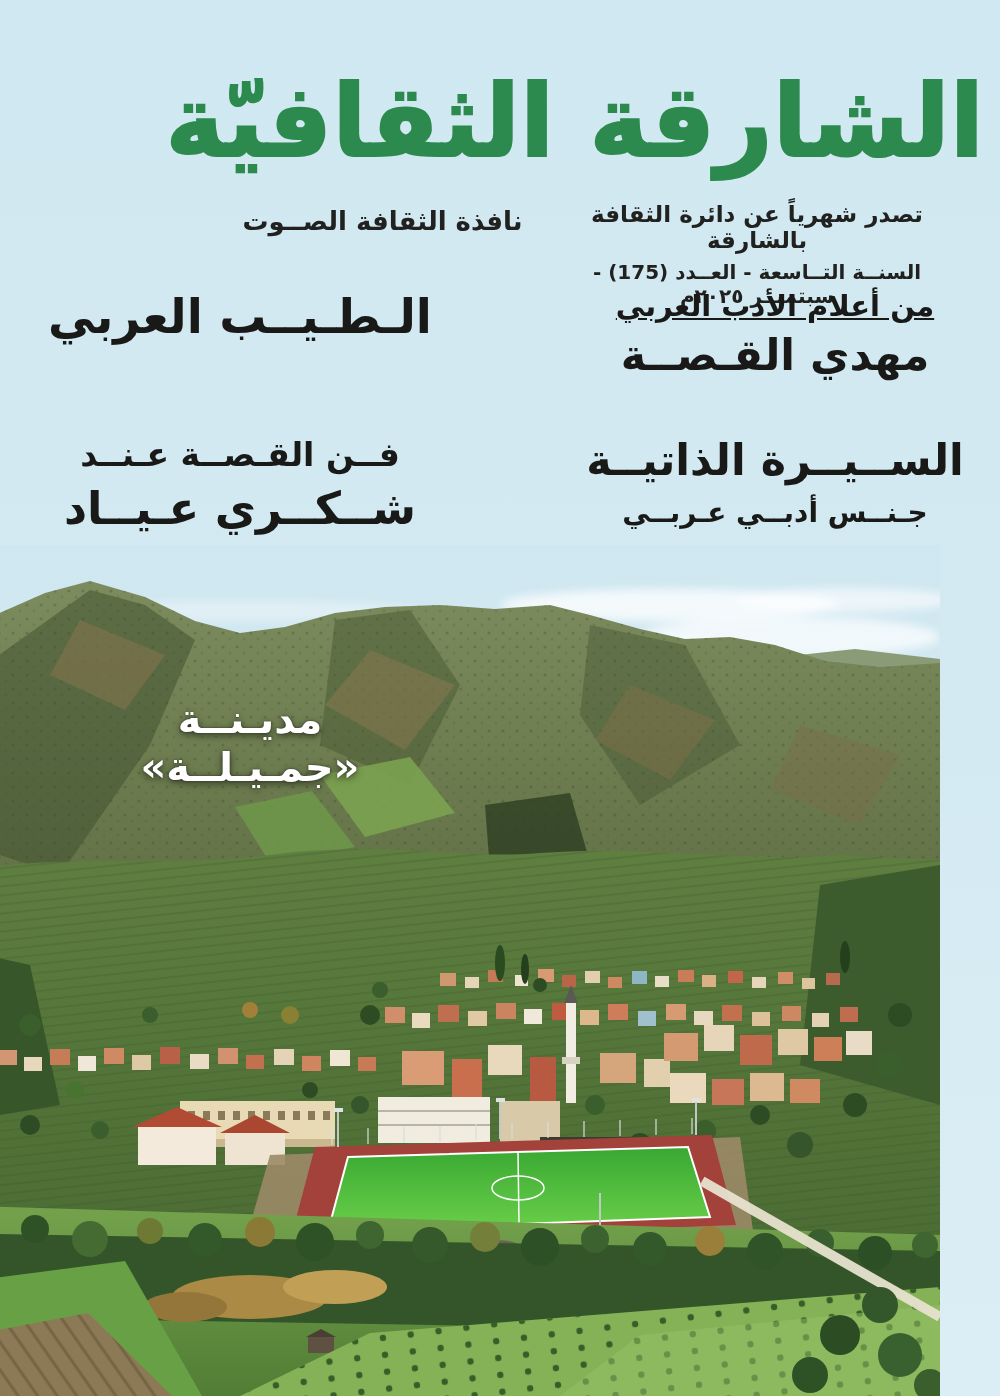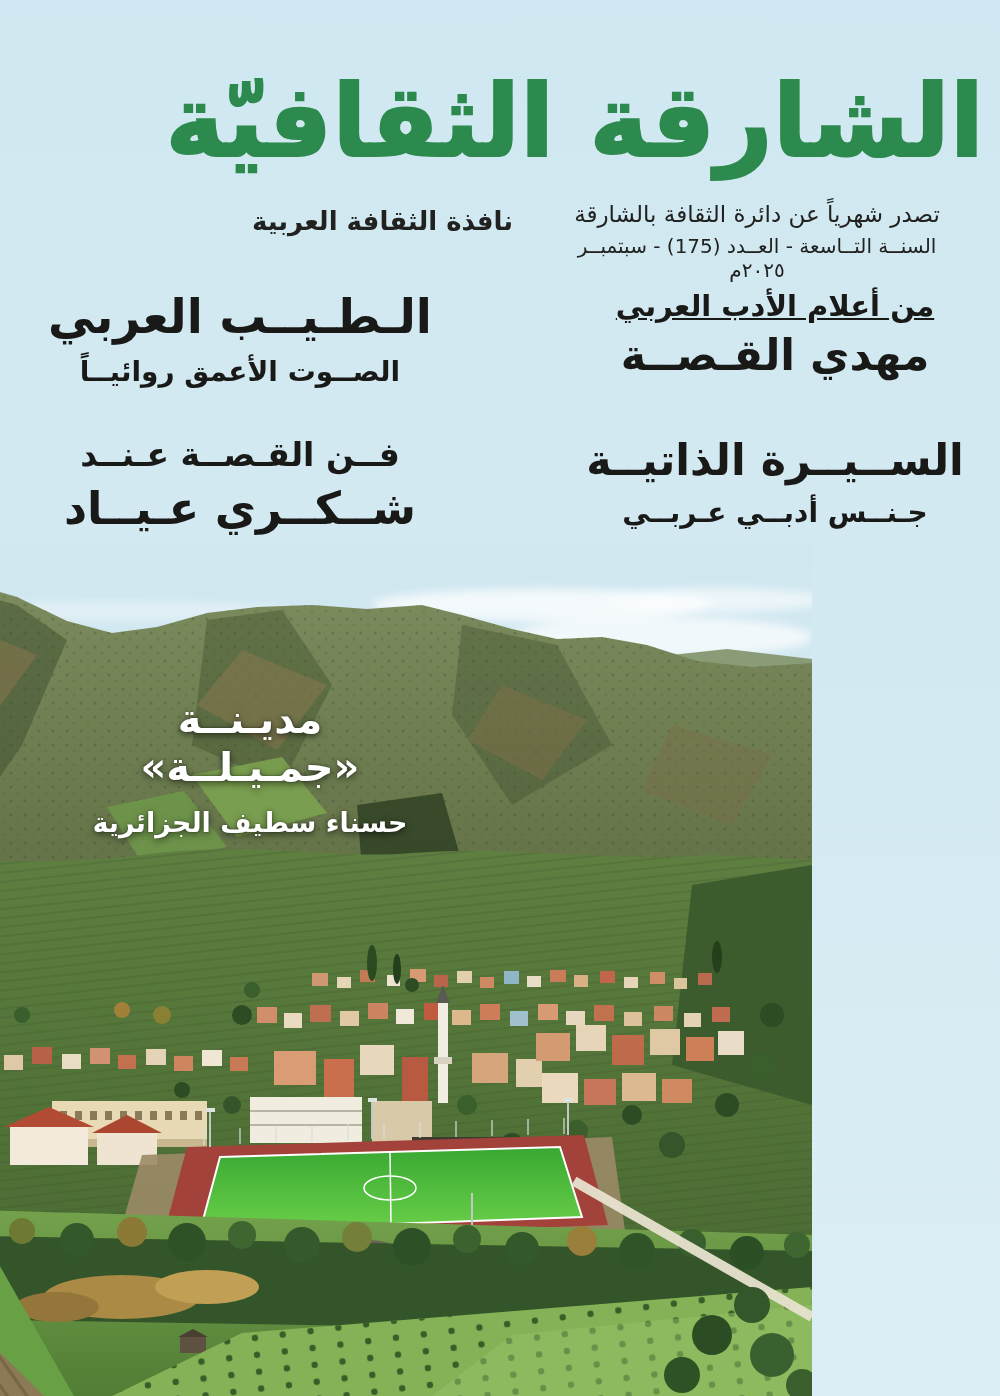--- a/index.html
+++ b/index.html
@@ -12,61 +12,60 @@
     position:absolute;top:26px;left:0;right:0;margin:16px;text-align:right;
     font-size:100px;line-height:1.6;font-weight:bold;color:#2d8a4e;
     -webkit-text-stroke:2px #2d8a4e;letter-spacing:-2px;
   }
   .tagline{
     position:absolute;top:206px;left:225px;width:315px;text-align:center;
     font-size:26px;font-weight:bold;color:#21211f;
   }
   .pubinfo{
     position:absolute;top:201px;right:36px;width:414px;text-align:center;
-    color:#21211f;font-weight:normal;
+    color:#21211f;font-weight:bold;
   }
   .pubinfo .line1{font-size:23px;margin-bottom:7px;}
   .pubinfo .line2{font-size:20px;}
   .feature{position:absolute;text-align:center;color:#191918;}
   .f-left{left:40px;width:400px;}
   .f-right{left:575px;width:400px;}
   .row1{top:288px;}
   .row2{top:434px;}
   .f-title-xl{font-size:47px;font-weight:bold;line-height:1.25;}
   .f-title-lg{font-size:43px;font-weight:bold;line-height:1.25;margin-top:5px;}
   .f-kicker{font-size:29px;font-weight:bold;line-height:1.25;text-decoration:underline;}
   .f-sub{font-size:28px;font-weight:bold;line-height:1.3;margin-top:7px;}
   .f-line1{font-size:33px;font-weight:bold;line-height:1.25;}
   .f-line2{font-size:45px;font-weight:bold;line-height:1.25;margin-top:6px;}
-  .photo{position:absolute;top:545px;left:0;width:812px;height:851px;}
+  .photo{position:absolute;top:545px;left:0;width:940px;height:851px;}
   .photo svg{display:block;width:1000px;height:851px;}
   .caption{
     position:absolute;top:150px;left:78px;width:344px;text-align:center;color:#ffffff;
     text-shadow:0 2px 7px rgba(0,0,0,.6), 0 0 2px rgba(0,0,0,.45);
   }
   .caption-title{font-size:40px;font-weight:bold;line-height:1.2;}
   .caption-sub{font-size:27px;font-weight:bold;line-height:1.2;margin-top:16px;}
 </style>
 </head>
 <body>
 
 <div class="cover">
 
   <h1 class="logo">الشارقة الثقافيّة</h1>
 
-  <div class="tagline">نافذة الثقافة العربية</div>
+  <div class="tagline">نافذة الثقافة الصــوت</div>
 
   <div class="pubinfo">
     <div class="line1">تصدر شهرياً عن دائرة الثقافة بالشارقة</div>
     <div class="line2">السنــة التــاسعة - العــدد (175) - سبتمبــر ٢٠٢٥م</div>
   </div>
 
   <div class="feature f-left row1">
     <div class="f-title-xl">الـطـيــب العربي</div>
-    <div class="f-sub">الصــوت الأعمق روائيــاً</div>
   </div>
 
   <div class="feature f-right row1">
     <div class="f-kicker">من أعلام الأدب العربي</div>
     <div class="f-title-lg">مهدي القـصــة</div>
   </div>
 
   <div class="feature f-left row2">
     <div class="f-line1">فــن القـصــة عـنــد</div>
     <div class="f-line2">شــكــري عـيــاد</div>
@@ -368,17 +367,16 @@
       <path d="M762,636 L1000,772" stroke="#e7e1cf" stroke-width="10" opacity="0.95" fill="none"></path>
       <circle cx="940" cy="760" r="18" fill="#33572a"></circle>
         <circle cx="900" cy="790" r="20" fill="#2c4d24"></circle>
       <circle cx="960" cy="810" r="22" fill="#396130"></circle>
         <circle cx="870" cy="830" r="18" fill="#2e5126"></circle>
       <circle cx="990" cy="840" r="16" fill="#3a5f2c"></circle>
     </svg>
 
     <div class="caption">
       <div class="caption-title">مديـنــة «جمـيـلــة»</div>
-      <div class="caption-sub">حسناء سطيف الجزائرية</div>
     </div>
   </div>
 
 </div>
 
 </body></html>

